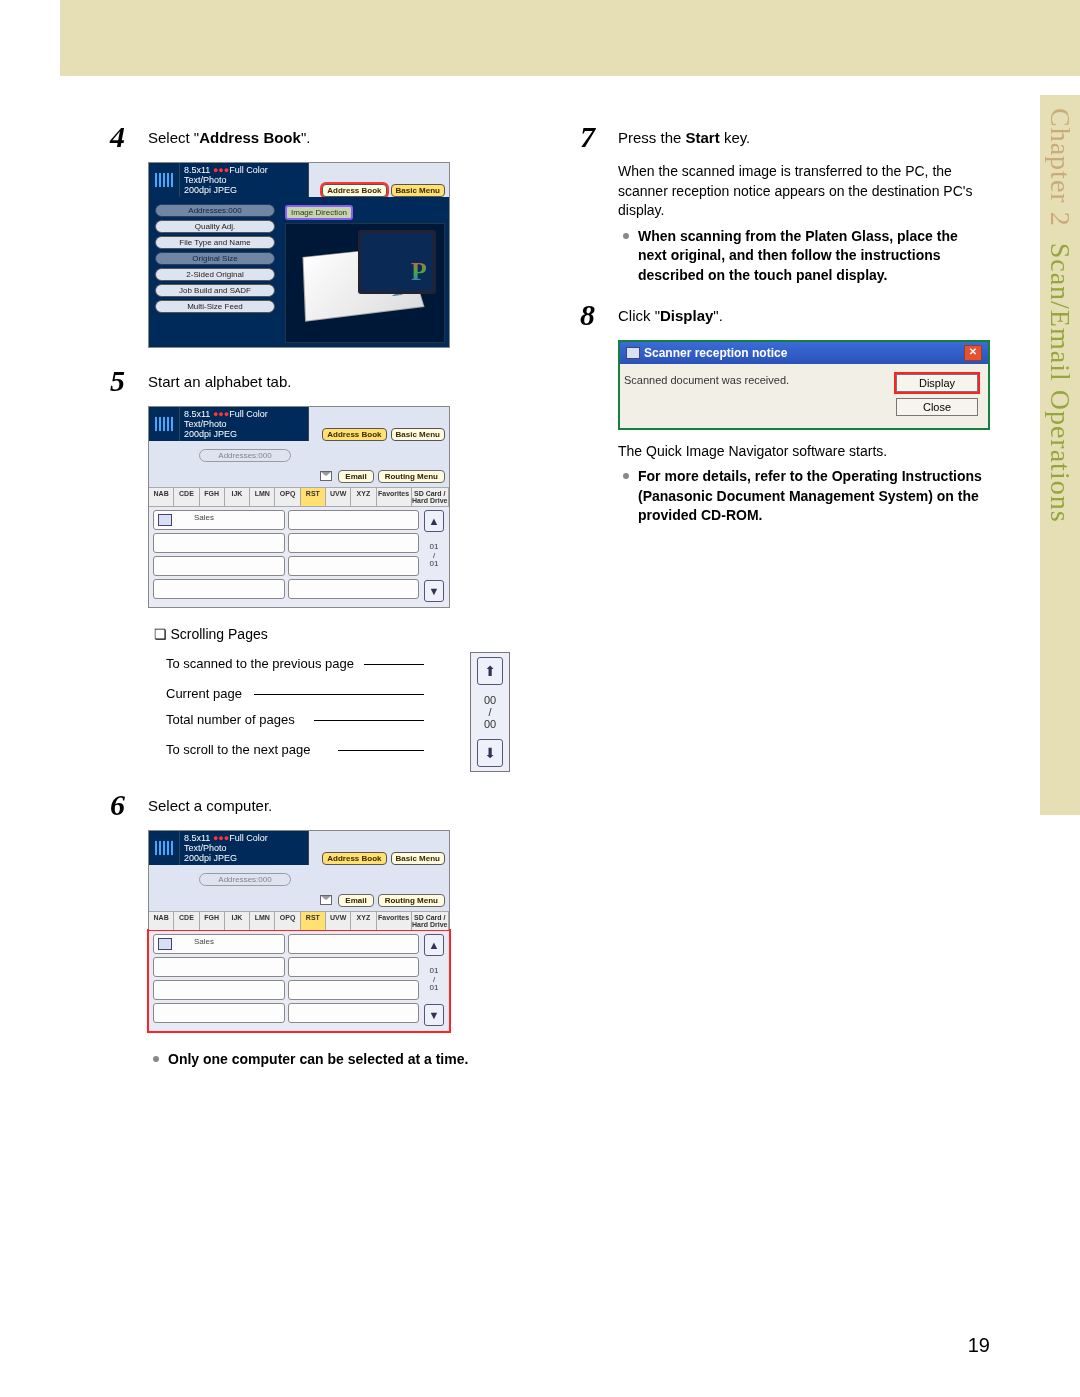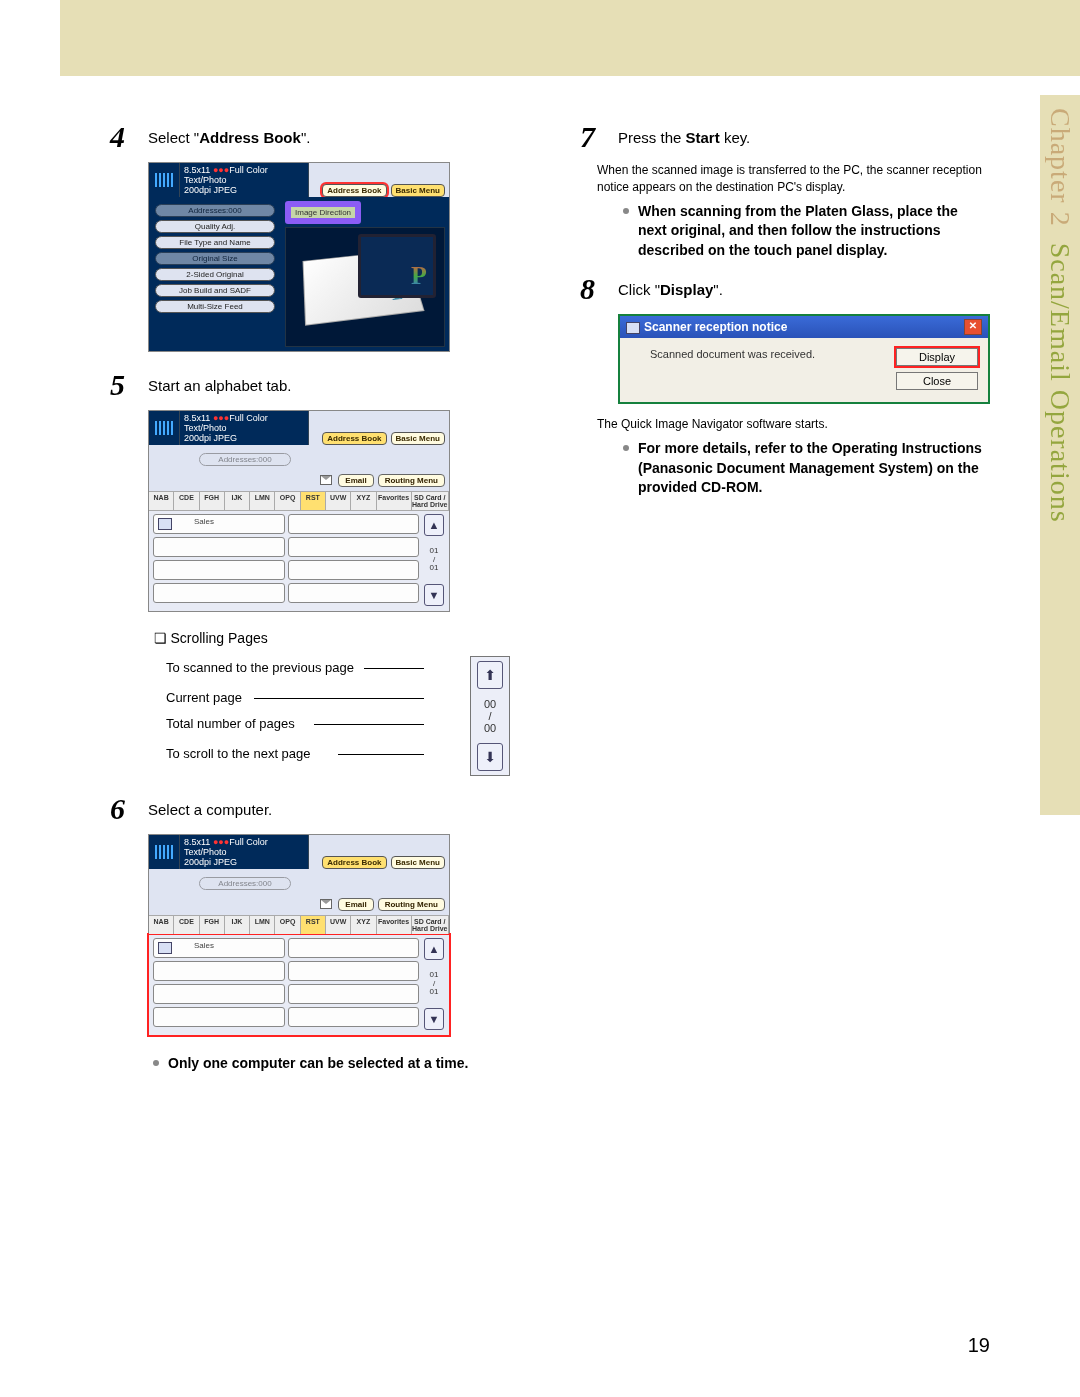--- a/index.html
+++ b/index.html
@@ -7,21 +7,21 @@
   .top-bar{position:absolute;left:60px;right:0;top:0;height:76px;background:#e6dfb6;}
   .side-tab{position:absolute;right:0;top:95px;width:40px;height:720px;background:#e6dfb6;}
   .side-text{position:absolute;right:4px;top:108px;writing-mode:vertical-rl;font-size:28px;letter-spacing:1px;color:#94a63e;font-family:"Times New Roman",serif;}
   .side-text .chap{color:#c9aa78;}
   .content{position:absolute;left:110px;right:90px;top:122px;display:flex;gap:60px;}
   .col{flex:1;min-width:0;}
   .step{display:flex;align-items:flex-start;margin-bottom:10px;}
   .step-num{font-family:"Times New Roman",serif;font-style:italic;font-weight:bold;font-size:30px;width:38px;flex:none;line-height:1;}
   .step-body{flex:1;padding-top:6px;font-size:15px;line-height:1.35;}
   .step-body b{font-weight:bold;}
-  .sub{font-size:12px;line-height:1.4;margin:6px 0 6px 17px;}
+  .sub{font-size:14px;line-height:1.4;margin:6px 0 6px 38px;}
   .sub2{font-size:14px;line-height:1.4;margin:2px 0 8px 58px;position:relative;font-weight:bold;}
   .sub2::before{content:"";position:absolute;left:-15px;top:6px;width:6px;height:6px;border-radius:50%;background:#888;}
   .check{font-size:14px;margin:14px 0 10px 44px;}
   .check::before{content:"❏ ";}
   .pgnum{position:absolute;right:90px;bottom:40px;font-size:20px;}
   
   .fig{margin:8px 0 18px 38px;border:1px solid #888;background:#002a5a;position:relative;}
   
   .panel{background:#dfe4f2;padding:0;}
   .panel-top{display:flex;height:34px;}
@@ -31,21 +31,21 @@
   .panel-thumb span{display:block;width:18px;height:14px;background:repeating-linear-gradient(90deg,#4af,#4af 2px,#002a5a 2px,#002a5a 4px);}
   .panel-tabs{flex:1;background:#dfe4f2;display:flex;align-items:flex-end;justify-content:flex-end;gap:4px;padding:0 4px 0 0;}
   .tab-btn{font-size:8px;background:#fffbe0;border:1px solid #555;border-radius:4px;padding:1px 4px;color:#3a2a00;font-weight:bold;}
   .tab-active{background:#ffe070;}
   .tab-highlight{box-shadow:0 0 0 2px #f33;}
   .panel-row2{display:flex;background:#002a5a;}
   .panel-left{width:120px;background:#002a5a;padding:4px 6px;}
   .opt-btn{display:block;font-size:8px;background:#dee3f0;border:1px solid #555;border-radius:8px;padding:1px 0;margin:3px 0;text-align:center;color:#222;}
   .opt-dim{opacity:.5;}
   .panel-right{flex:1;background:#002a5a;padding:4px;}
-  .img-dir{font-size:8px;background:#c5d6a8;border:6px solid #8b5cf6;border-radius:3px;padding:1px 4px;display:inline-block;margin-bottom:3px;color:#333;}
+  .img-dir{font-size:8px;background:#c5d6a8;border:2px solid #8b5cf6;border-radius:3px;padding:1px 4px;display:inline-block;margin-bottom:3px;color:#333;}
   .preview{height:118px;background:#001838;border:1px solid #234;position:relative;overflow:hidden;}
   .preview .doc{position:absolute;left:18px;top:18px;width:110px;height:75px;background:linear-gradient(135deg,#fff,#ddd);transform:perspective(300px) rotateX(35deg) rotateZ(-8deg);border:1px solid #aaa;}
   .preview .doc .pp{position:absolute;right:10px;bottom:8px;font-size:28px;font-weight:bold;font-family:"Times New Roman",serif;background:linear-gradient(#f44,#4a4,#36f);-webkit-background-clip:text;color:transparent;background-clip:text;}
   .preview .mon{position:absolute;right:8px;top:6px;width:72px;height:58px;background:#0a2a55;border:3px solid #223;border-radius:3px;}
   .preview .mon .pp{position:absolute;right:6px;bottom:4px;font-size:26px;font-weight:bold;font-family:"Times New Roman",serif;background:linear-gradient(#f44,#4a4,#36f);-webkit-background-clip:text;color:transparent;background-clip:text;}
   
   .alpha-panel{background:#dfe4f2;}
   .alpha-head{display:flex;height:34px;}
   .alpha-bar2{display:flex;align-items:center;height:22px;background:#dfe4f2;padding:0 4px;gap:4px;justify-content:flex-end;}
   .mini-btn{font-size:8px;background:#fffbe0;border:1px solid #666;border-radius:4px;padding:1px 6px;color:#332200;font-weight:bold;}
@@ -68,21 +68,21 @@
   .legend{margin:6px 0 18px 56px;position:relative;height:120px;}
   .legend-box{position:absolute;right:10px;top:0;width:40px;height:120px;background:#eceef8;border:1px solid #777;display:flex;flex-direction:column;align-items:center;justify-content:space-between;padding:4px 0;box-sizing:border-box;}
   .legend .arrow-btn{width:24px;height:26px;font-size:14px;}
   .legend .pgind{font-size:11px;}
   .leg-line{position:absolute;height:1px;background:#000;}
   .leg-lbl{position:absolute;font-size:13px;}
   
   .win{margin:8px 0 12px 38px;border:2px solid #15803d;}
   .win-title{background:linear-gradient(#3a6bd8,#2a52b8);color:#fff;font-size:12px;font-weight:bold;padding:3px 6px;display:flex;align-items:center;justify-content:space-between;}
   .win-title .xic{width:16px;height:14px;background:#e85030;border:1px solid #843;color:#fff;font-size:10px;text-align:center;line-height:12px;}
-  .win-body{background:#f2efe6;padding:10px 10px 12px 30px;display:flex;align-items:flex-start;gap:30px;}
+  .win-body{background:#f2efe6;padding:10px 10px 12px 4px;display:flex;align-items:flex-start;gap:30px;}
   .win-msg{font-size:11px;color:#333;flex:1;}
   .win-btns{display:flex;flex-direction:column;gap:6px;}
   .win-btn{width:80px;font-size:11px;text-align:center;border:1px solid #777;background:#f6f4ec;padding:2px 0;}
   .small-icon{display:inline-block;width:12px;height:10px;background:#d8e0f5;border:1px solid #446;vertical-align:middle;margin-right:4px;}
   .env-ic{display:inline-block;width:10px;height:8px;border:1px solid #666;background:#fff;margin-right:2px;position:relative;}
   .env-ic::after{content:"";position:absolute;left:0;top:0;border-left:5px solid transparent;border-right:5px solid transparent;border-top:4px solid #999;}
 </style>
 </head>
 <body>
 

